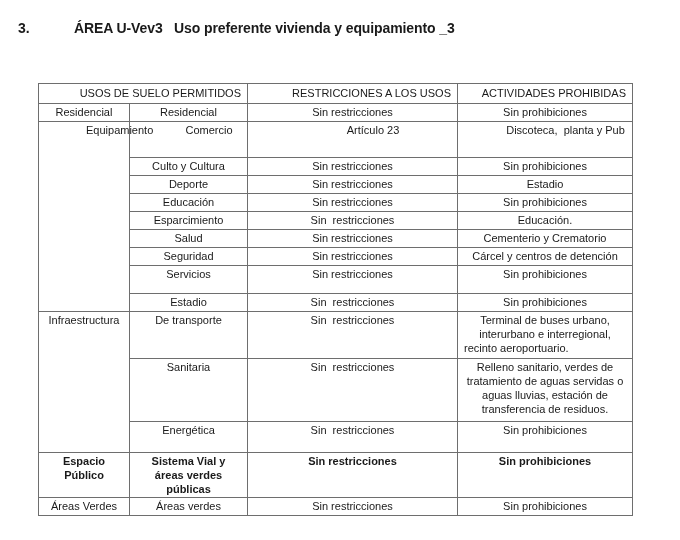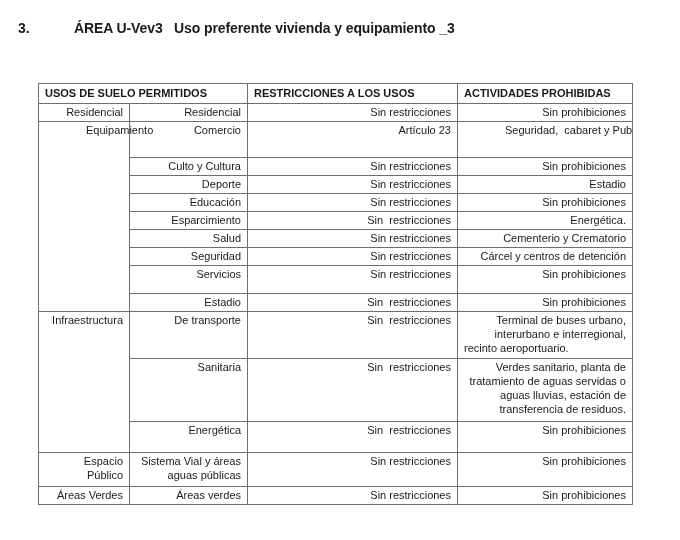--- a/index.html
+++ b/index.html
@@ -39,42 +39,42 @@
     }
     table.uses col.c1 { width: 91px; }
     table.uses col.c2 { width: 118px; }
     table.uses col.c3 { width: 210px; }
     table.uses col.c4 { width: 175px; }
     table.uses th, table.uses td {
       border: 1px solid #6e6e6e;
       padding: 1px 6px 1px 6px;
       vertical-align: top;
       line-height: 14px;
-      text-align: right;
+      text-align: center;
     }
     table.uses th {
-      font-weight: bold;
-      text-align: left;
+      font-weight: normal;
+      text-align: right;
       height: 16px;
       padding-top: 2px;
     }
     table.uses td.group {
       border-bottom: 1px solid #6e6e6e;
     }
     td.justify {
       text-align: justify;
       text-align-last: left;
     }
     tr.h18 td { height: 15px; }
     tr.h34 td { height: 33px; padding-left: 47px; }
     tr.h27 td { height: 25px; }
     tr.h46 td { height: 44px; margin-top: 39px; }
     tr.h62 td { height: 60px; margin-top: 40px; }
     tr.h30 td { height: 28px; margin-left: 7px; }
-    tr.h33 td { height: 31px; }
+    tr.h33 td { height: 31px; font-weight: bold; }
   </style>
 </head>
 <body>
 
 <div class="heading">
   <span class="num">3.</span><span style="white-space:pre">ÁREA U-Vev3   Uso preferente vivienda y equipamiento _3</span>
 </div>
 
 <table class="uses">
   <colgroup>
@@ -96,41 +96,41 @@
       <td class="group">Residencial</td>
       <td>Residencial</td>
       <td>Sin restricciones</td>
       <td>Sin prohibiciones</td>
     </tr>
 
     <tr class="h34">
       <td class="group" rowspan="9">Equipamiento</td>
       <td>Comercio</td>
       <td>Artículo 23</td>
-      <td style="white-space:pre">Seguridad,  cabaret y Pub</td>
+      <td style="white-space:pre">Discoteca,  planta y Pub</td>
     </tr>
     <tr class="h18">
       <td>Culto y Cultura</td>
       <td>Sin restricciones</td>
       <td>Sin prohibiciones</td>
     </tr>
     <tr class="h18">
       <td>Deporte</td>
       <td>Sin restricciones</td>
       <td>Estadio</td>
     </tr>
     <tr class="h18">
       <td>Educación</td>
       <td>Sin restricciones</td>
       <td>Sin prohibiciones</td>
     </tr>
     <tr class="h18">
       <td>Esparcimiento</td>
       <td style="white-space:pre">Sin  restricciones</td>
-      <td>Energética.</td>
+      <td>Educación.</td>
     </tr>
     <tr class="h18">
       <td>Salud</td>
       <td>Sin restricciones</td>
       <td>Cementerio y Crematorio</td>
     </tr>
     <tr class="h18">
       <td>Seguridad</td>
       <td>Sin restricciones</td>
       <td>Cárcel y centros de detención</td>
@@ -148,31 +148,31 @@
 
     <tr class="h46">
       <td class="group" rowspan="3">Infraestructura</td>
       <td>De transporte</td>
       <td style="white-space:pre">Sin  restricciones</td>
       <td class="justify">Terminal de buses urbano, interurbano e interregional, recinto aeroportuario.</td>
     </tr>
     <tr class="h62">
       <td>Sanitaria</td>
       <td style="white-space:pre">Sin  restricciones</td>
-      <td>Verdes sanitario, planta de tratamiento de aguas servidas o aguas lluvias, estación de transferencia de residuos.</td>
+      <td>Relleno sanitario, verdes de tratamiento de aguas servidas o aguas lluvias, estación de transferencia de residuos.</td>
     </tr>
     <tr class="h30">
       <td>Energética</td>
       <td style="white-space:pre">Sin  restricciones</td>
       <td>Sin prohibiciones</td>
     </tr>
 
     <tr class="h33">
       <td class="group">Espacio Público</td>
-      <td>Sistema Vial y áreas aguas públicas</td>
+      <td>Sistema Vial y áreas verdes públicas</td>
       <td>Sin restricciones</td>
       <td>Sin prohibiciones</td>
     </tr>
 
     <tr class="h18">
       <td class="group">Áreas Verdes</td>
       <td>Áreas verdes</td>
       <td>Sin restricciones</td>
       <td>Sin prohibiciones</td>
     </tr>

